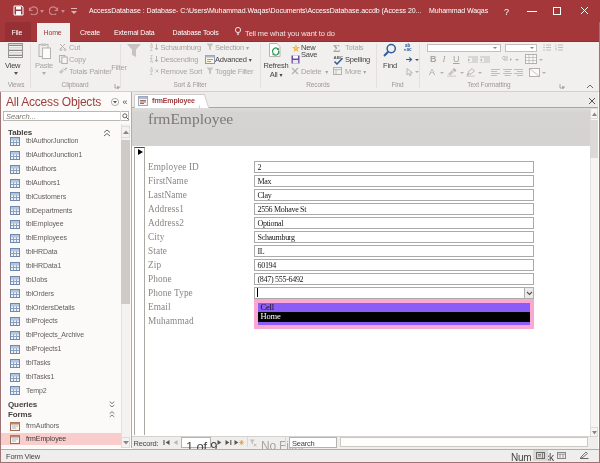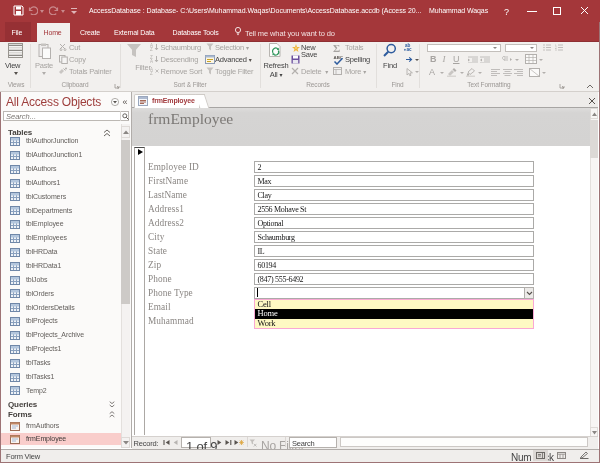--- a/index.html
+++ b/index.html
@@ -102,21 +102,21 @@
 <div class="a rl dis" style="left:69px;top:66.5px">Totals Painter</div>
 <div class="a gl" style="left:40px;top:81px;width:70px">Clipboard</div>
 <svg class="a" style="left:114px;top:83px" width="6" height="6" viewBox="0 0 6 6">
     <path d="M1 1v4h4M3 3l2 2M5 3v2h-2" stroke="#99948f" stroke-width="0.8" fill="none"></path>
   </svg>
 <div class="sep" style="left:119.5px"></div>
 
 <svg class="a" style="left:127px;top:43.5px" width="14" height="13" viewBox="0 0 14 13">
     <path d="M0 0h14L9 5.8V13l-4-2V5.8z" fill="#c6c3c0"></path>
   </svg>
-<div class="a rl dis" style="left:132px;top:62.5px;width:22px;text-align:center">Filter</div>
+<div class="a rl dis" style="left:108px;top:62.5px;width:22px;text-align:center">Filter</div>
 <div class="a gl" style="left:130px;top:81px;width:120px">Sort &amp; Filter</div>
 <svg class="a" style="left:150px;top:43px" width="9" height="8" viewBox="0 0 9 8">
     <text x="0" y="4" font-size="4.5" fill="#b3b0ad" font-family="Liberation Sans">A</text>
     <text x="0" y="8" font-size="4.5" fill="#b3b0ad" font-family="Liberation Sans">Z</text>
     <path d="M6.5 1v5.5M5 5l1.5 1.8L8 5" stroke="#b3b0ad" fill="none"></path>
   </svg>
 <div class="a rl dis" style="left:160.5px;top:42.5px">Schaumburg</div>
 <svg class="a" style="left:150px;top:55px" width="9" height="8" viewBox="0 0 9 8">
     <text x="0" y="4" font-size="4.5" fill="#b3b0ad" font-family="Liberation Sans">Z</text>
     <text x="0" y="8" font-size="4.5" fill="#b3b0ad" font-family="Liberation Sans">A</text>
@@ -411,24 +411,23 @@
 <div class="lbl" style="top:288px">Phone Type</div>
 <div class="tb" style="top:286.5px"></div>
 <div class="a" style="left:256.5px;top:288px;width:1px;height:9px;background:#000"></div>
 <div class="a" style="left:523.5px;top:286.5px;width:10.5px;height:12.6px;background:#eceae8;border:1px solid #b0adaa"></div>
 <svg class="a" style="left:525.5px;top:290.6px" width="7" height="5" viewBox="0 0 7 5">
     <path d="M1 1l2.5 2.5L6 1" fill="none" stroke="#55504c" stroke-width="1.1"></path>
   </svg>
 <div class="lbl" style="top:302px">Email</div>
 <div class="lbl" style="top:316px">Muhammad</div>
 
-<div class="a" style="left:254px;top:299px;width:280px;height:30px;background:#fef9c3;border:1px solid #f9a8d4;font-family:'Liberation Serif',serif;font-size:8.5px;letter-spacing:-0.2px">
+<div class="a" style="left:254px;top:299px;width:280px;height:30px;background:#8b5cf6;border:4px solid #f9a8d4;font-family:'Liberation Serif',serif;font-size:8.5px;letter-spacing:-0.2px">
 <div style="height:9.3px;padding-left:2.5px;color:#111;line-height:9.8px">Cell</div>
 <div style="height:9.3px;padding-left:2.5px;background:#000;color:#fff;line-height:9.8px">Home</div>
-<div style="height:9.4px;padding-left:2.5px;color:#111;line-height:9.8px">Work</div>
 </div>
 
 <div class="a" style="left:589.5px;top:107.5px;width:8.5px;height:330.5px;background:#f7f5f4;border-left:1px solid #e3e0dd"></div>
 <div class="a" style="left:590px;top:108px;width:8px;height:10.5px;background:#f7f5f4;border:1px solid #dedad7"></div>
 <svg class="a" style="left:591.5px;top:111.5px" width="5" height="4" viewBox="0 0 5 4">
     <path d="M0 4l2.5-3.5L5 4z" fill="#8b8784"></path>
   </svg>
 <div class="a" style="left:590px;top:119.5px;width:8px;height:38px;background:#dcd9d6"></div>
 <div class="a" style="left:590px;top:427px;width:8px;height:10.5px;background:#f7f5f4;border:1px solid #dedad7"></div>
 <svg class="a" style="left:591.5px;top:430.5px" width="5" height="4" viewBox="0 0 5 4">

